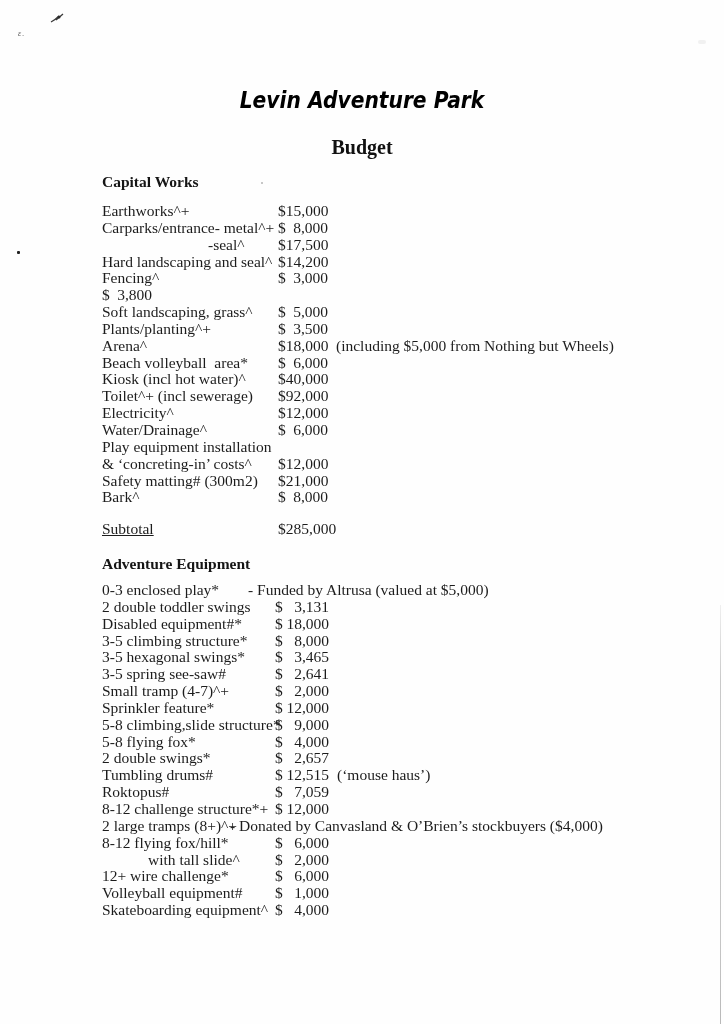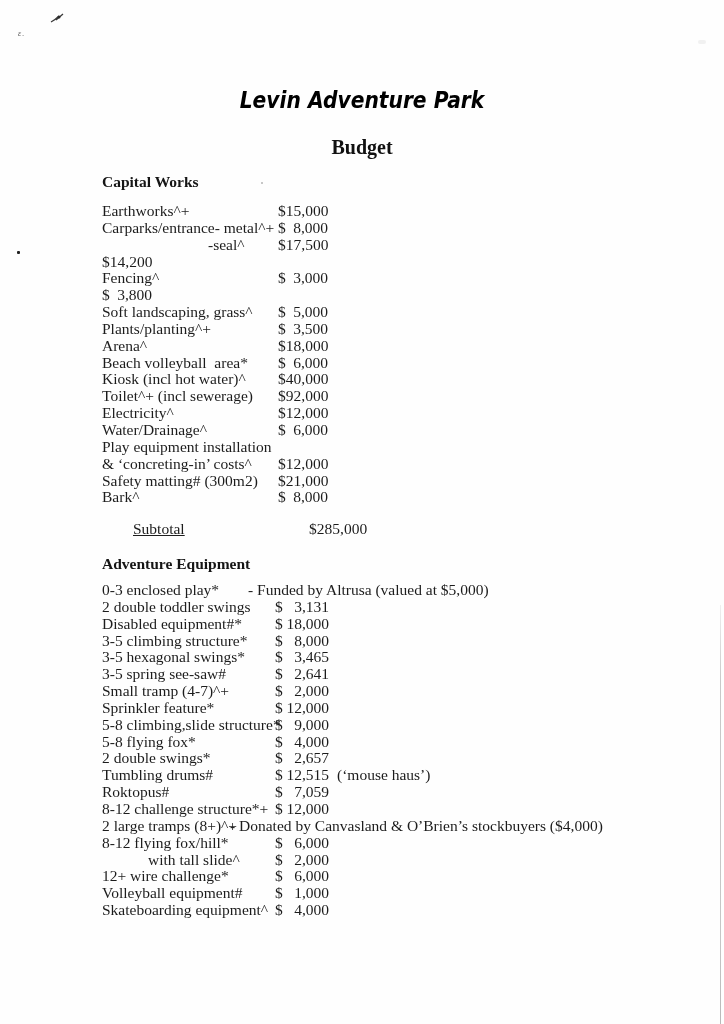--- a/index.html
+++ b/index.html
@@ -83,40 +83,42 @@
       </div>
       <div class="row">
         <span class="lbl">Carparks/entrance- metal^+</span>
         <span class="amt"><span>$</span><span>8,000</span></span>
       </div>
       <div class="row">
         <span class="lbl" style="padding-left: 106px;">-seal^</span>
         <span class="amt"><span>$</span><span>17,500</span></span>
       </div>
       <div class="row">
+        <span class="lbl">Hard landscaping and seal^</span>
         <span class="amt"><span>$</span><span>14,200</span></span>
       </div>
       <div class="row">
         <span class="lbl">Fencing^</span>
         <span class="amt"><span>$</span><span>3,000</span></span>
       </div>
       <div class="row">
         <span class="amt"><span>$</span><span>3,800</span></span>
       </div>
       <div class="row">
         <span class="lbl">Soft landscaping, grass^</span>
         <span class="amt"><span>$</span><span>5,000</span></span>
       </div>
       <div class="row">
         <span class="lbl">Plants/planting^+</span>
         <span class="amt"><span>$</span><span>3,500</span></span>
       </div>
       <div class="row">
         <span class="lbl">Arena^</span>
         <span class="amt"><span>$</span><span>18,000</span></span>
+        <span class="note">(including $5,000 from Nothing but Wheels)</span>
       </div>
       <div class="row">
         <span class="lbl">Beach volleyball  area*</span>
         <span class="amt"><span>$</span><span>6,000</span></span>
       </div>
       <div class="row">
         <span class="lbl">Kiosk (incl hot water)^</span>
         <span class="amt"><span>$</span><span>40,000</span></span>
       </div>
       <div class="row">
@@ -139,21 +141,21 @@
         <span class="amt"><span>$</span><span>12,000</span></span>
       </div>
       <div class="row">
         <span class="lbl">Safety matting# (300m2)</span>
         <span class="amt"><span>$</span><span>21,000</span></span>
       </div>
       <div class="row">
         <span class="lbl">Bark^</span>
         <span class="amt"><span>$</span><span>8,000</span></span>
       </div>
-      <div class="row" style="margin-top: 15px; margin-left: 31px;">
+      <div class="row" style="margin-top: 15px;">
         <span class="lbl u">Subtotal</span>
         <span class="amt"><span>$</span><span>285,000</span></span>
       </div>
     </div>
 
   <div class="section-heading" id="heading-s2">Adventure Equipment</div>
   <div class="rows s2" id="rows-s2">
       <div class="row">
         <span class="lbl" style="width: 130px;">0-3 enclosed play*</span>
         <span class="note" style="margin-left: 16px;">- Funded by Altrusa (valued at $5,000)</span>

